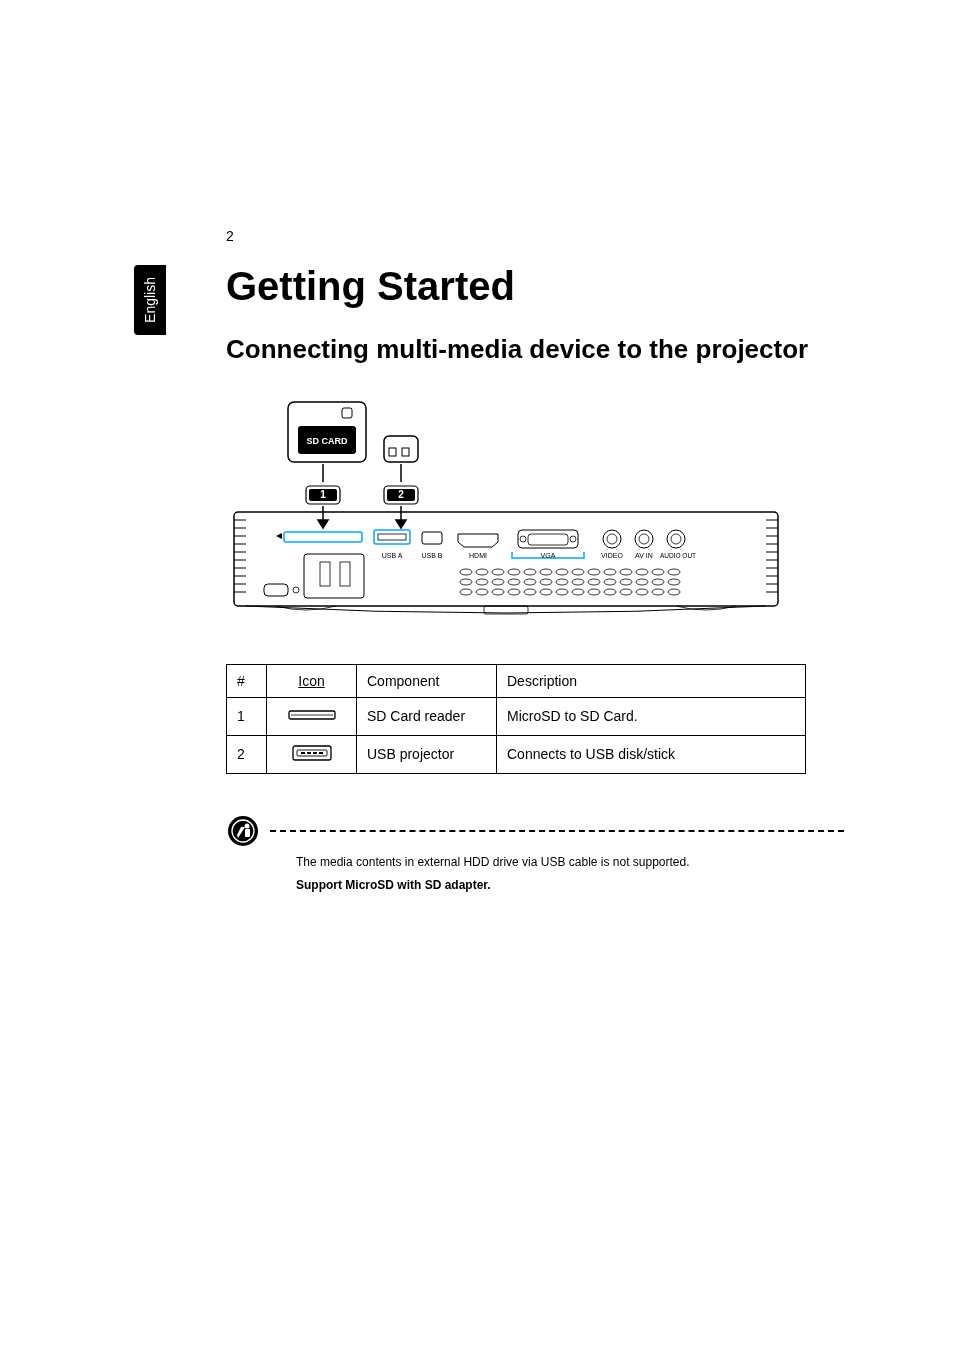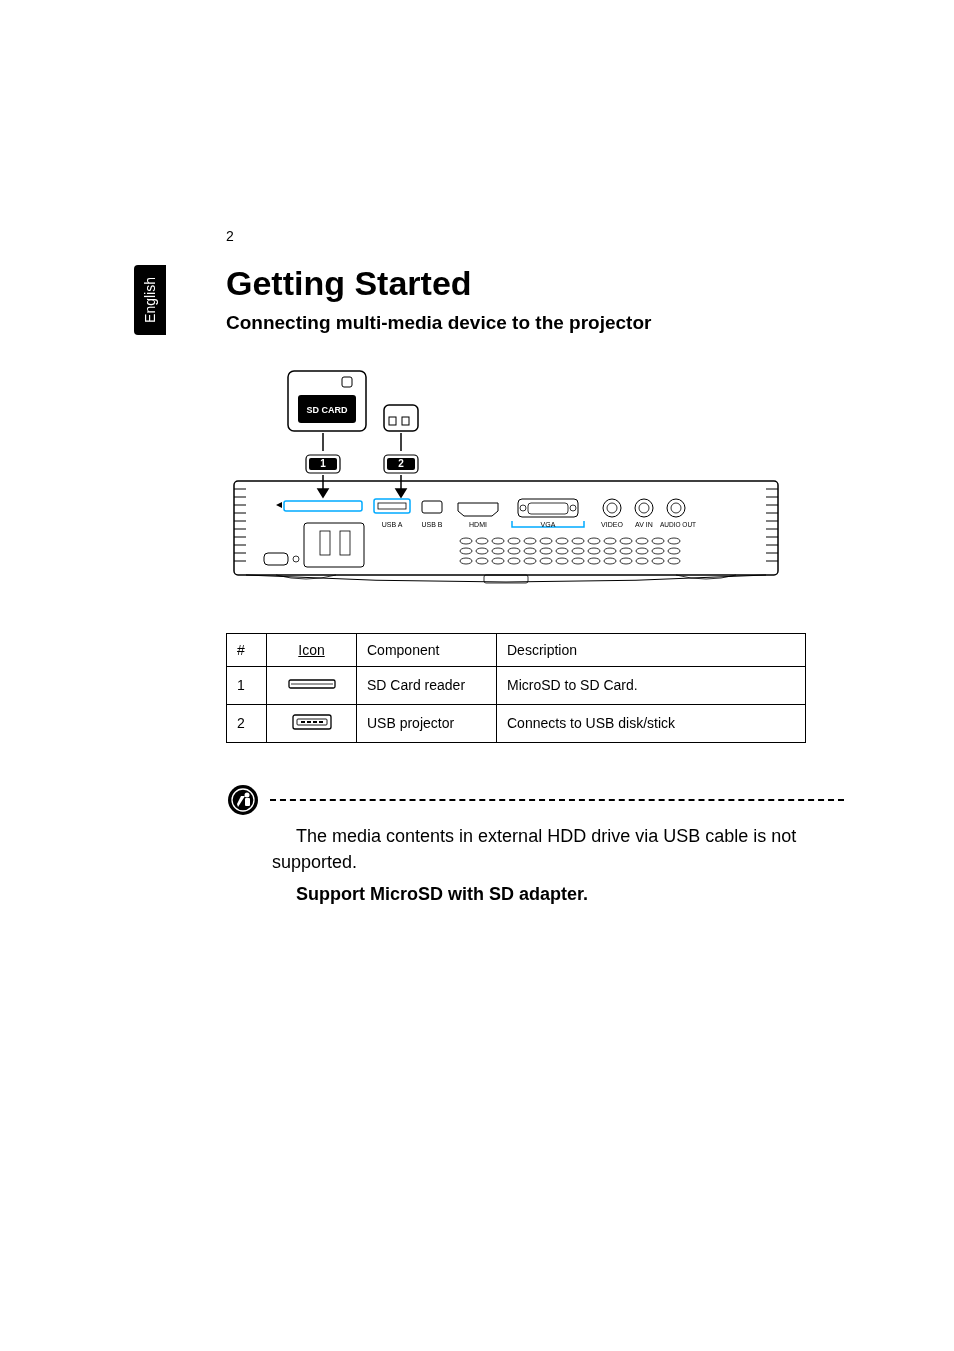--- a/index.html
+++ b/index.html
@@ -32,26 +32,26 @@
     }
     .page-number {
       font-size: 14px;
       margin-bottom: 20px;
       margin-left: 86px;
     }
     .content {
       margin-left: 86px;
     }
     .heading1 {
-      font-size: 34px;
+      font-size: 40px;
       font-weight: 600;
-      margin-bottom: 8px;
+      margin-bottom: 24px;
     }
     .heading2 {
-      font-size: 19px;
+      font-size: 26px;
       font-weight: 600;
       line-height: 1.25;
       margin-bottom: 28px;
     }
     .diagram-area {
       width: 100%;
       display: flex;
       margin-bottom: 40px;
     }
     .diagram-svg {
@@ -96,21 +96,21 @@
       width: 34px;
       height: 34px;
       flex-shrink: 0;
     }
     .dashed-line {
       flex: 1;
       border-top: 2px dashed #000;
       height: 0;
     }
     .note-text {
-      font-size: 18px;
+      font-size: 12px;
       margin-left: 46px;
       text-indent: 24px;
       line-height: 1.45;
     }
     .note-text.second {
       text-indent: 24px;
       font-weight: bold;
     }
   </style>
 </head>

